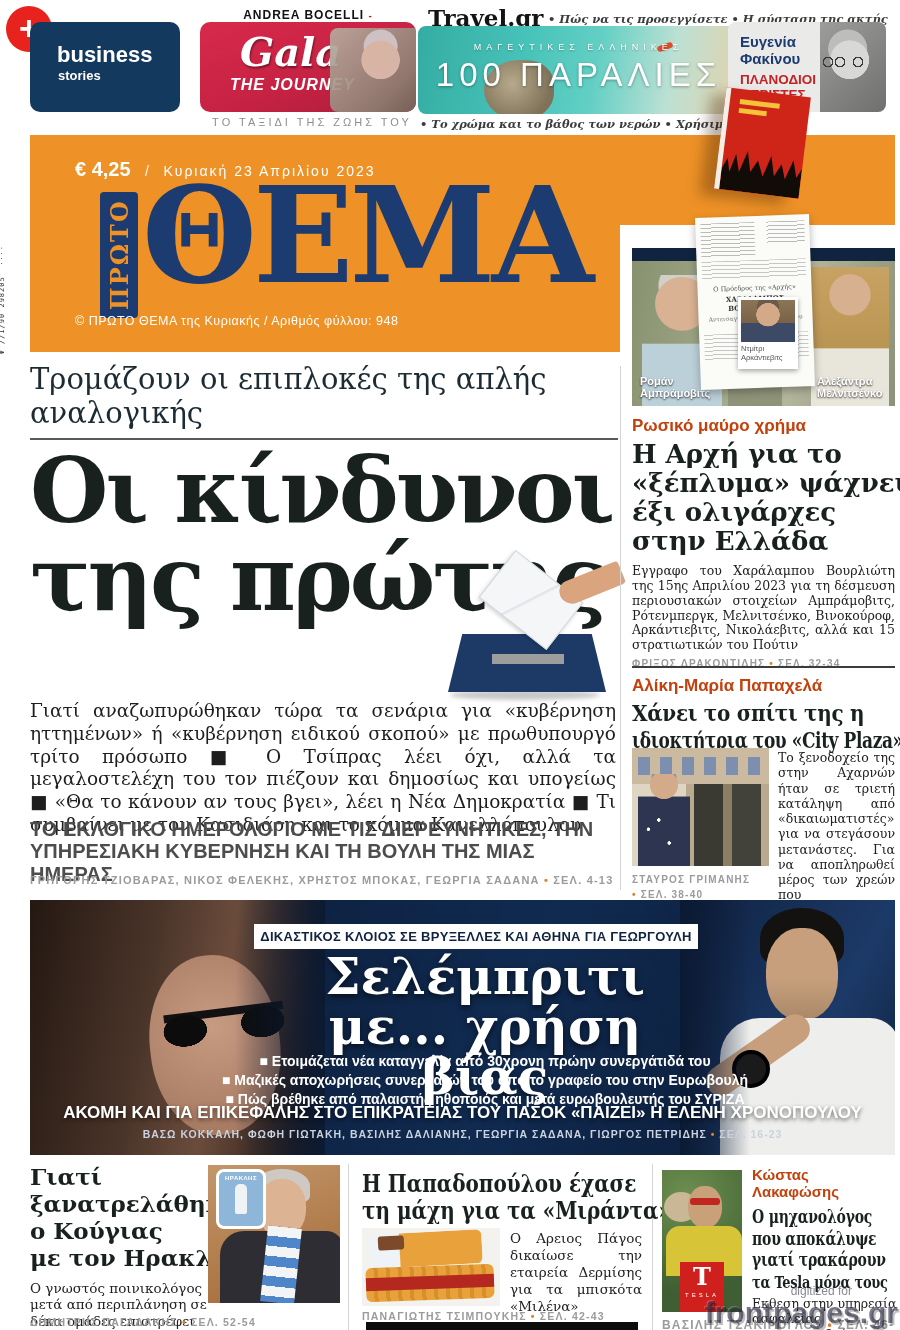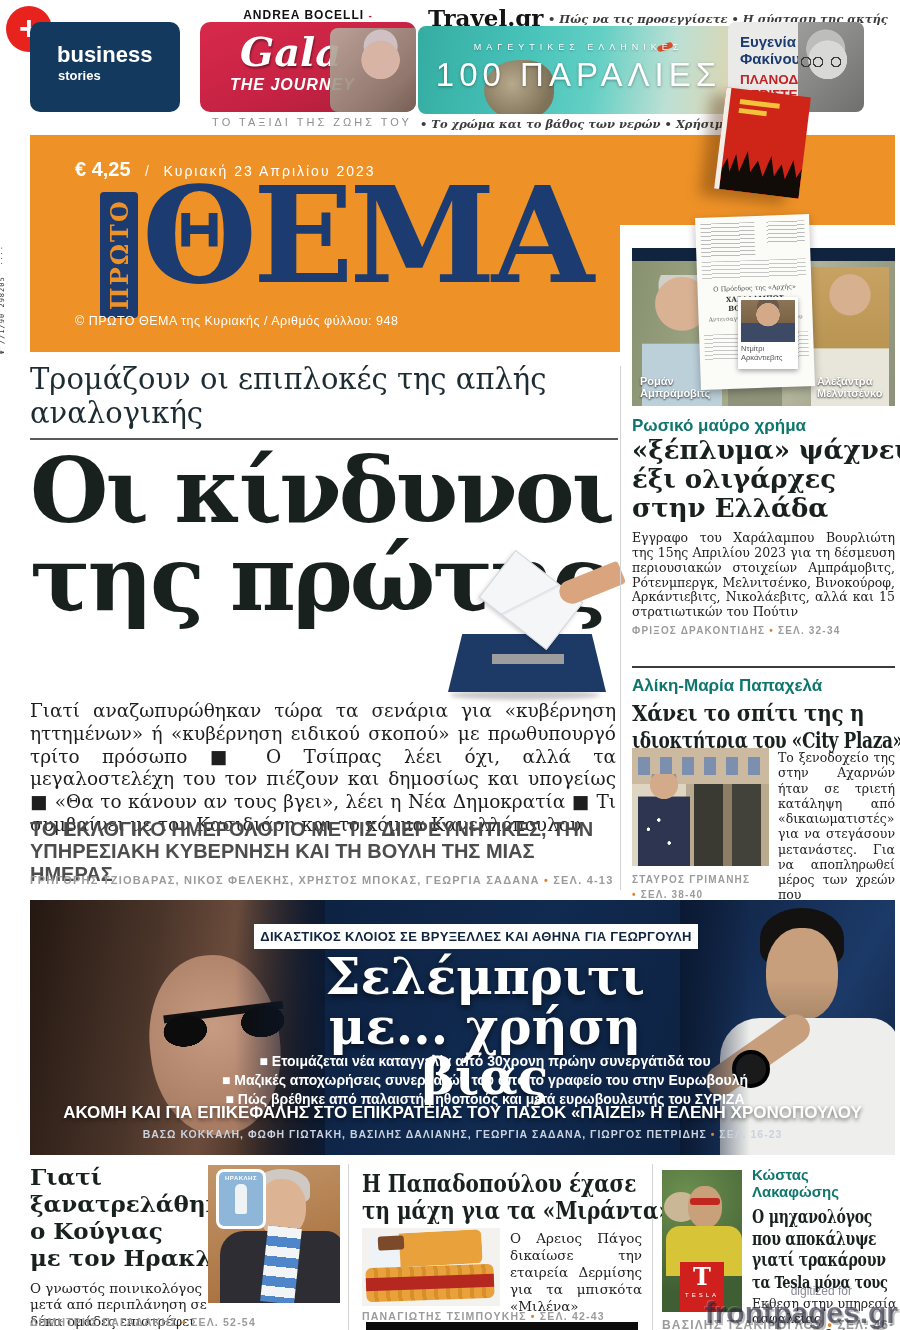--- a/index.html
+++ b/index.html
@@ -3,21 +3,21 @@
 <meta charset="utf-8">
 <style>
   html,body{margin:0;padding:0;background:#fff;}
   .page{position:relative;width:900px;height:1330px;background:#fff;overflow:hidden;
         font-family:"Liberation Sans",sans-serif;}
   .abs{position:absolute;}
   .serif{font-family:"DejaVu Serif",serif;}
   .sans{font-family:"Liberation Sans",sans-serif;}
   .nowrap{white-space:nowrap;}
   .hl{font-weight:bold;color:#18211e;}
-  .kick-blue{color:#0f766e;font-weight:bold;}
+  .kick-blue{color:#c2410c;font-weight:bold;}
   .byl{color:#9b9b9b;font-size:11px;letter-spacing:1.2px;font-weight:bold;}
   .byl .dot{color:#e0822b;font-weight:bold;}
   .condy{transform-origin:top left;}
   
   .promo-box{border-radius:10px;}
   
   .orange{background:#ee9227;}
   
   .caption-onphoto{color:#fff;font-weight:bold;font-size:11px;line-height:1.15;
                    text-shadow:0 1px 2px rgba(0,0,0,.8);}
@@ -63,21 +63,21 @@
     <div class="abs" style="left:66px;top:34px;width:70px;height:60px;border-radius:50% 40% 45% 50%;
                 background:radial-gradient(circle at 40% 40%,#b7a98c,#7e7258 70%);"></div>
     <div class="abs" style="right:66px;top:18px;width:16px;height:6px;background:#d94f2b;border-radius:3px;transform:rotate(-20deg);"></div>
     <div class="abs" style="left:0;top:16px;width:100%;text-align:center;color:#fff;font-size:9px;letter-spacing:5px;
                 text-shadow:0 1px 2px rgba(0,0,0,.3);">ΜΑΓΕΥΤΙΚΕΣ ΕΛΛΗΝΙΚΕΣ</div>
     <div class="abs" style="left:0;top:30px;width:100%;text-align:center;color:#fff;font-size:33px;letter-spacing:5px;
                 text-shadow:0 1px 3px rgba(0,0,0,.35);">100 ΠΑΡΑΛΙΕΣ</div>
   </div>
   <div class="abs serif" style="left:420px;top:117px;font-style:italic;font-weight:bold;font-size:11.5px;color:#3c3c3c;">• Το χρώμα και το βάθος των νερών • Χρήσιμα tips</div>
 
-  <div class="abs promo-box" style="left:728px;top:22px;width:136px;height:90px;background:#eaeae8;border-radius:8px;overflow:hidden;">
+  <div class="abs promo-box" style="left:728px;top:22px;width:158px;height:90px;background:#eaeae8;border-radius:8px;overflow:hidden;">
     <div class="abs" style="right:0;top:0;width:66px;height:90px;
                 background:radial-gradient(circle at 45% 42%,#d8d8d6 0 30%,transparent 31%),
                            radial-gradient(circle at 42% 30%,#bdbdbb 0 26%,transparent 27%),
                            linear-gradient(135deg,#9d9d9b,#6f6f6d);"></div>
     <div class="abs" style="right:22px;top:34px;width:30px;height:12px;
                 border-left:11px solid transparent;
                 background:radial-gradient(circle at 6px 6px,transparent 4px,#3a3a3a 4px 5.5px,transparent 5.5px),
                            radial-gradient(circle at 24px 6px,transparent 4px,#3a3a3a 4px 5.5px,transparent 5.5px);"></div>
     <div style="color:#1c3b70;font-weight:bold;font-size:15px;line-height:1.1;width:95px;margin:12px 0 0 12px;">Ευγενία Φακίνου</div>
     <div style="color:#c22326;font-weight:bold;font-size:13.5px;line-height:1.1;width:95px;margin:6px 0 0 12px;">ΠΛΑΝΟΔΙΟΙ ΘΕΡΙΣΤΕΣ</div>
@@ -176,20 +176,21 @@
 
   <div class="abs byl" style="left:30px;top:874px;">
     <span>ΓΡΗΓΟΡΗΣ ΤΖΙΟΒΑΡΑΣ, ΝΙΚΟΣ ΦΕΛΕΚΗΣ, ΧΡΗΣΤΟΣ ΜΠΟΚΑΣ, ΓΕΩΡΓΙΑ ΣΑΔΑΝΑ</span> <span class="dot">•</span>
     <span>ΣΕΛ. 4-13</span>
   </div>
 
   <div class="abs vdiv" style="left:620px;top:366px;height:524px;"></div>
 
   <div class="abs" style="left:632px;top:416px;width:263px;">
     <div class="kick-blue" style="font-size:17px;">Ρωσικό μαύρο χρήμα</div>
+    <div class="serif hl nowrap" style="font-size:26px;line-height:1.12;margin-top:4px;">Η Αρχή για το</div>
     <div class="serif hl nowrap" style="font-size:26px;line-height:1.12;">«ξέπλυμα» ψάχνει</div>
     <div class="serif hl nowrap" style="font-size:26px;line-height:1.12;">έξι ολιγάρχες</div>
     <div class="serif hl nowrap" style="font-size:26px;line-height:1.12;">στην Ελλάδα</div>
     <div class="serif" style="font-size:12.5px;line-height:1.18;color:#222;text-align:justify;margin-top:8px;">Εγγραφο του Χαράλαμπου Βουρλιώτη της 15ης Απριλίου 2023 για τη δέσμευση περιουσιακών στοιχείων Αμπράμοβιτς, Ρότενμπεργκ, Μελνιτσένκο, Βινοκούροφ, Αρκάντιεβιτς, Νικολάεβιτς, αλλά και 15 στρατιωτικών του Πούτιν</div>
     <div class="byl" style="margin-top:5px;font-size:10px;">
       <span>ΦΡΙΞΟΣ ΔΡΑΚΟΝΤΙΔΗΣ</span> <span class="dot">•</span>
       <span>ΣΕΛ. 32-34</span>
     </div>
   </div>
 

